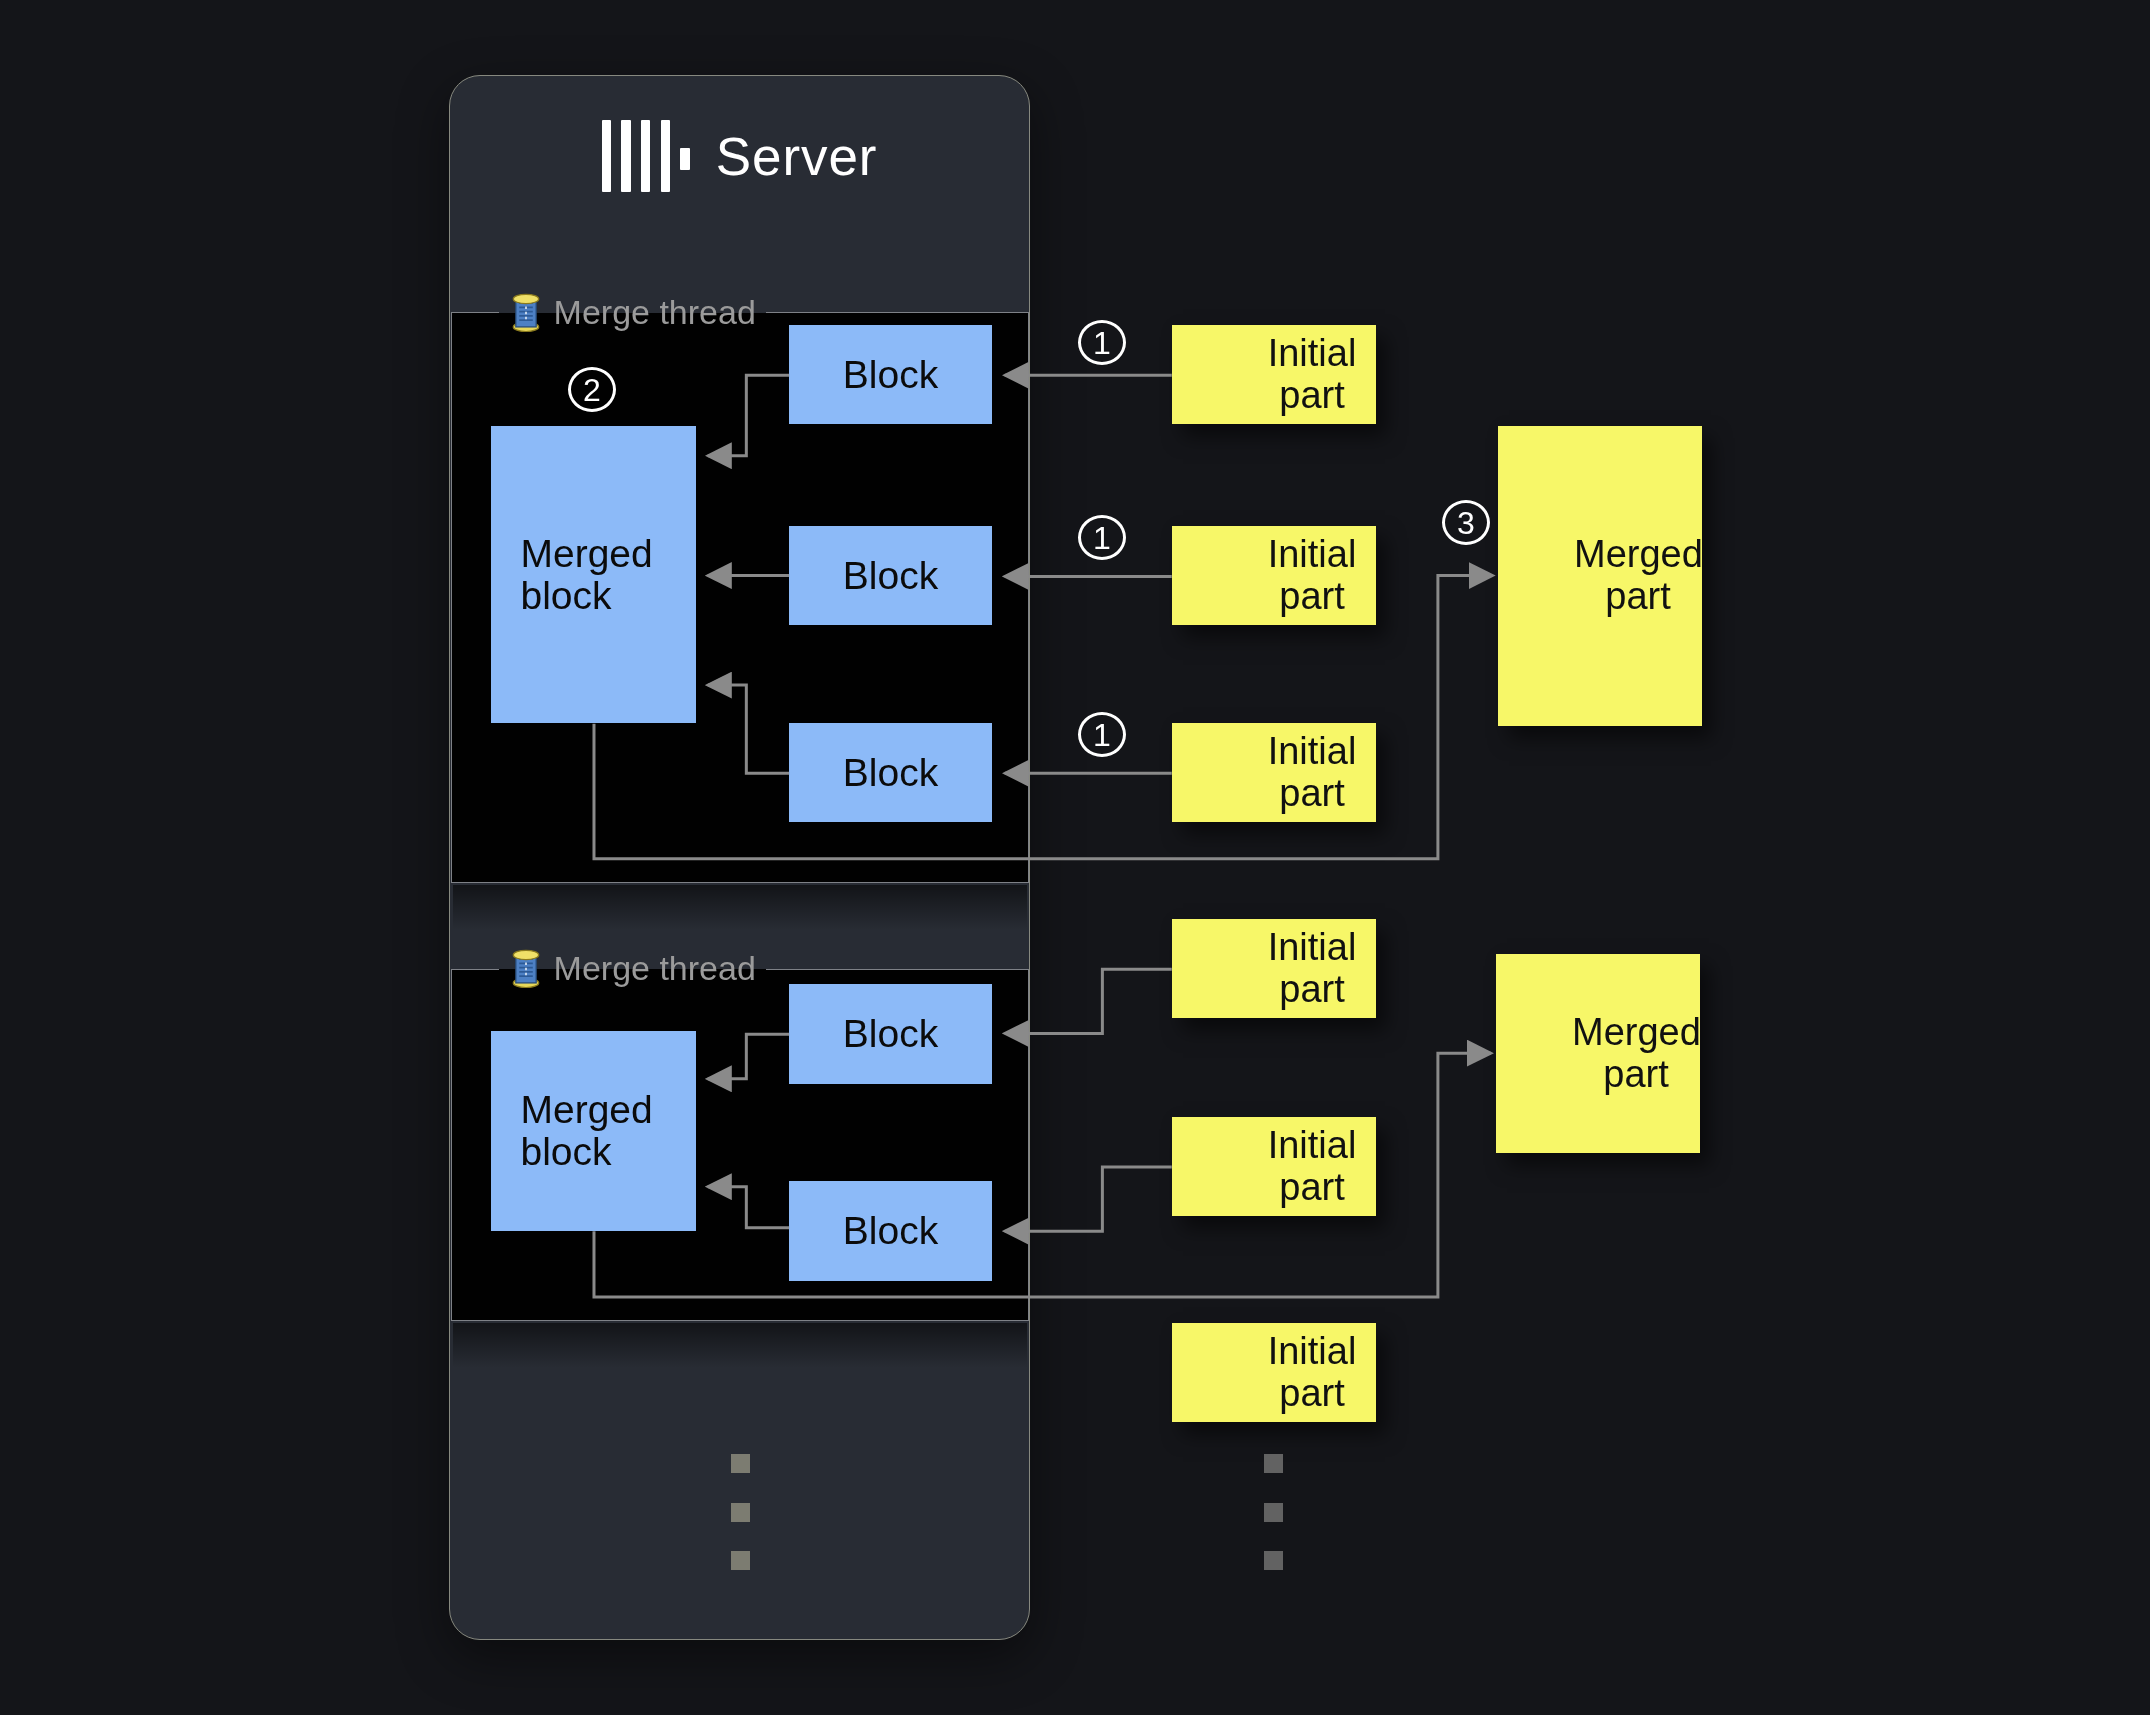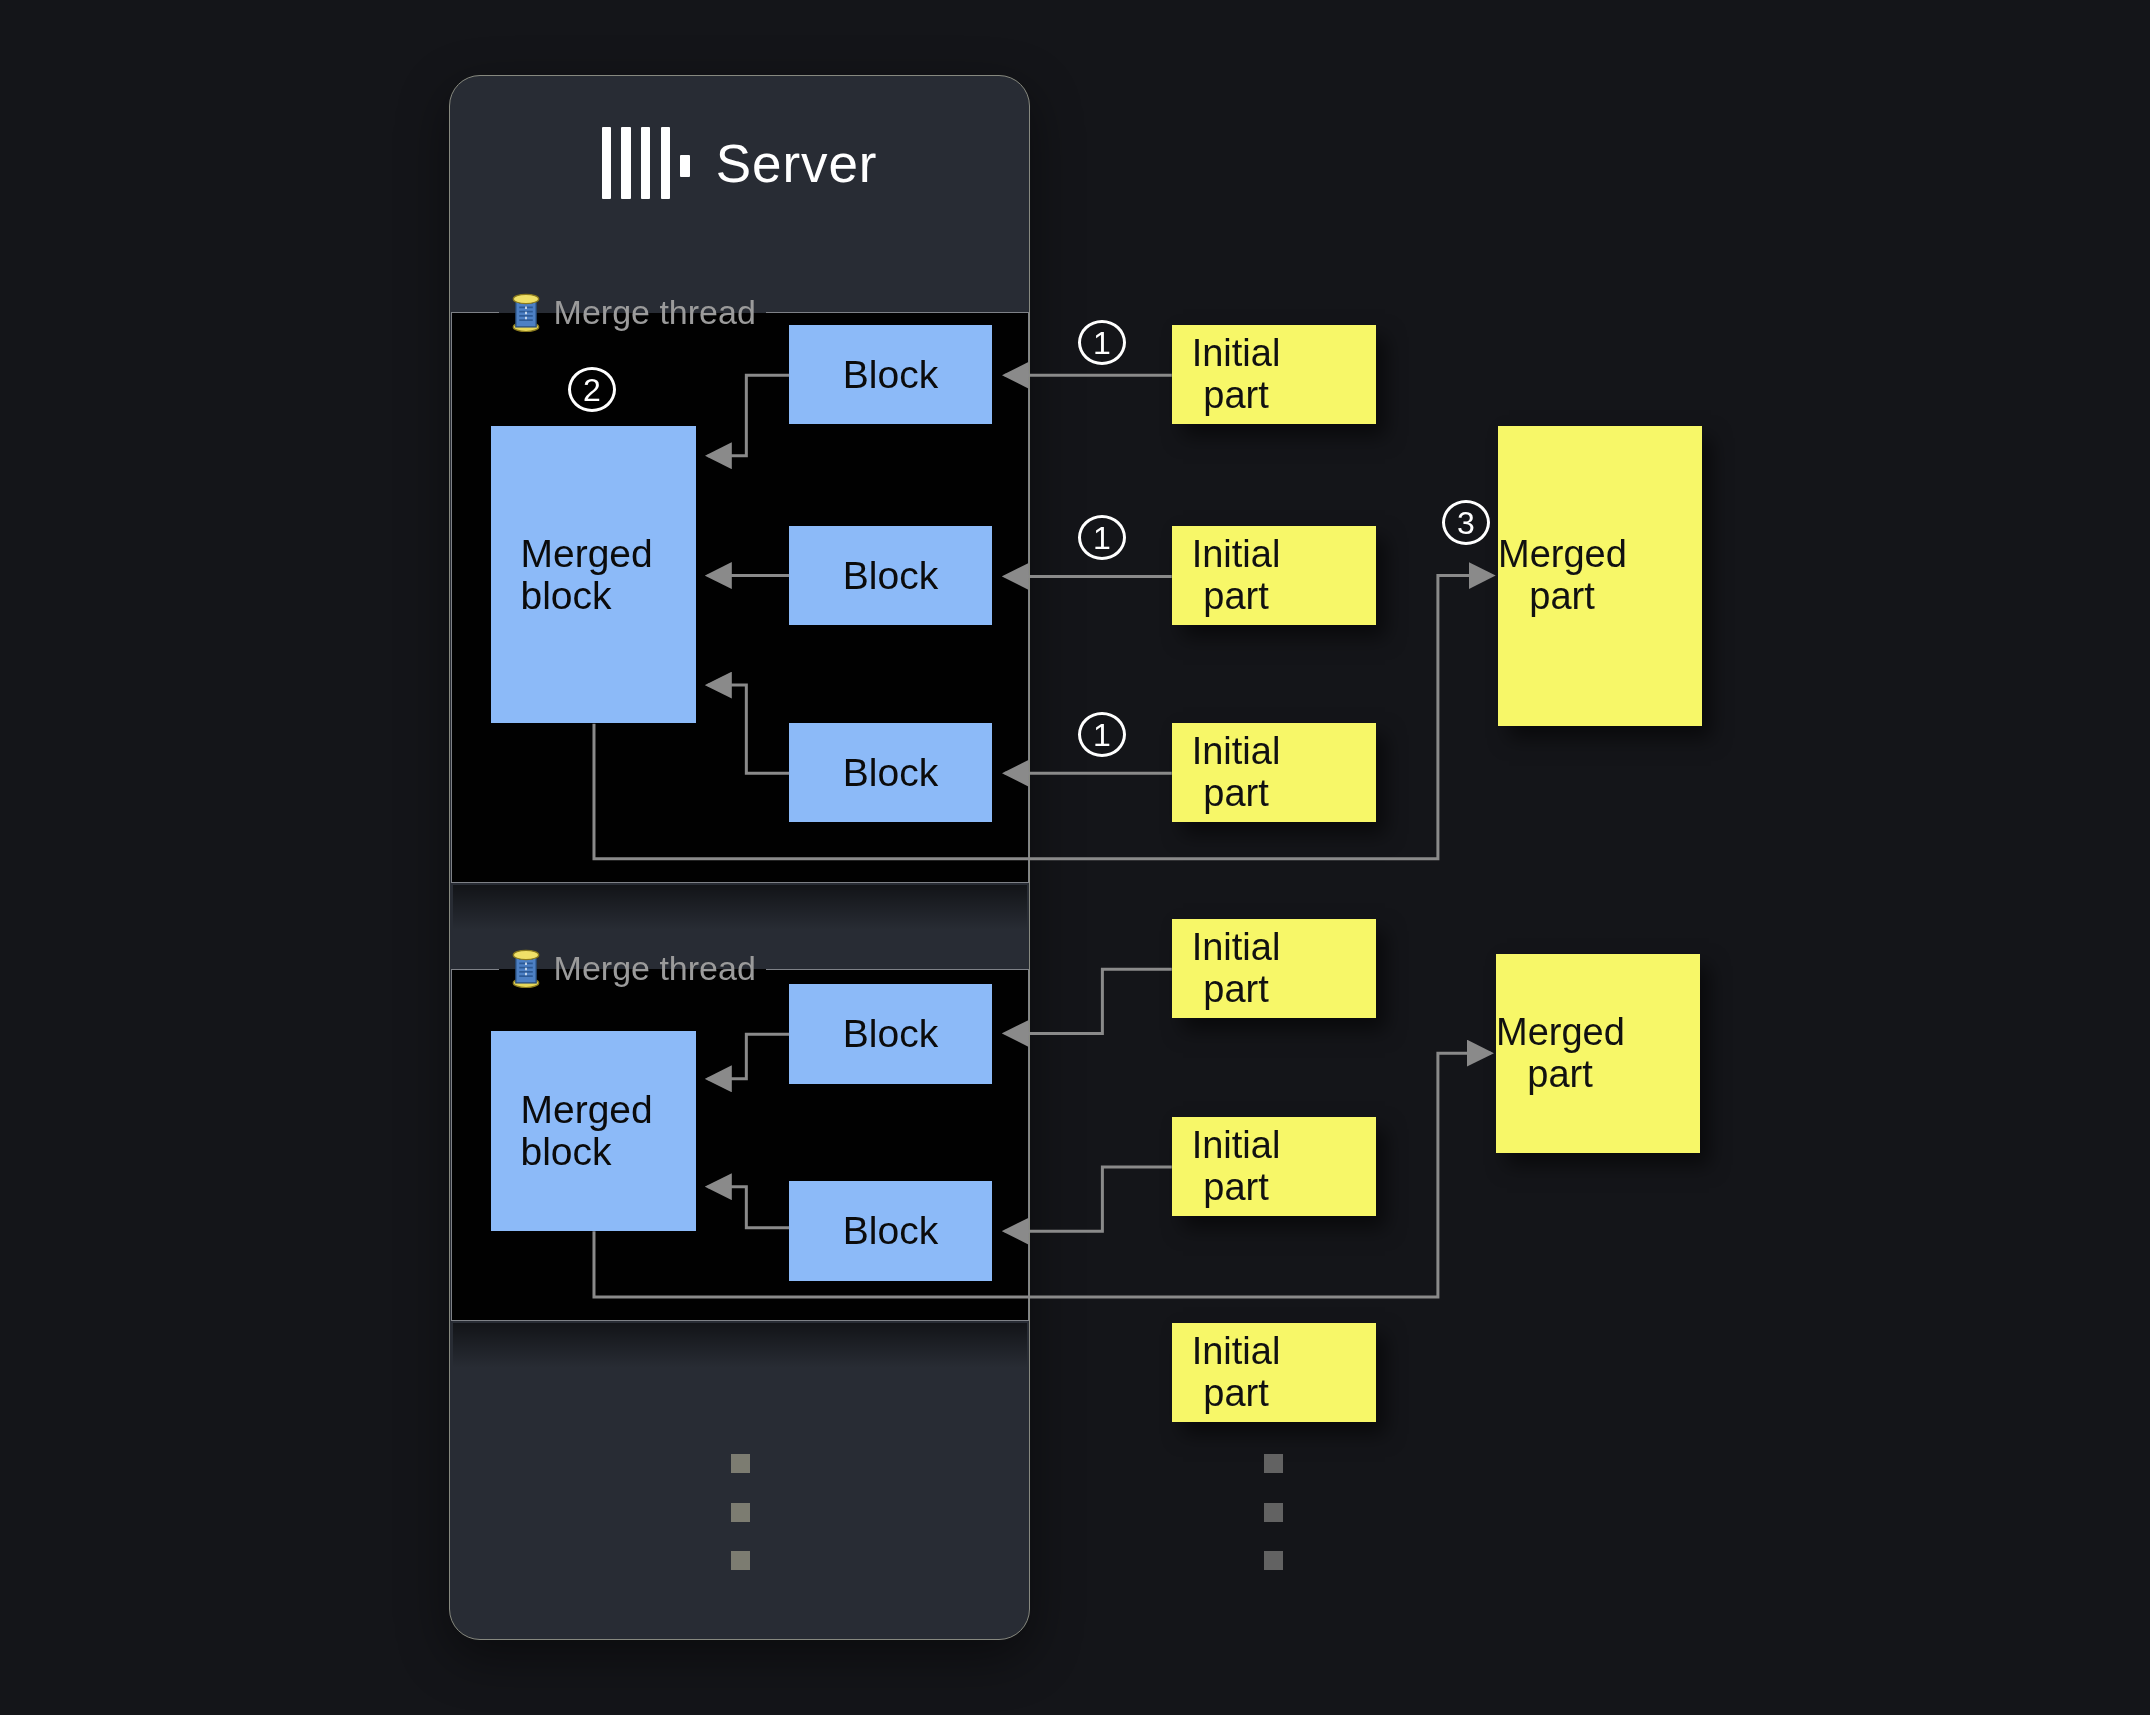--- a/index.html
+++ b/index.html
@@ -11,21 +11,21 @@
     --badge:#ffffff; --dot-left:#7c7c71; --dot-right:#626262;
   }
   html,body{margin:0;padding:0;background:var(--page-bg);}
   .canvas{position:relative;width:2150px;height:1716px;background:var(--page-bg);
     font-family:"Liberation Sans","DejaVu Sans",sans-serif;overflow:hidden;}
 
   .panel{position:absolute;left:449px;top:75px;width:581px;height:1565px;
     background:var(--panel-bg);border:1.7px solid var(--panel-border);border-radius:31px;
     box-sizing:border-box;box-shadow:0 17px 51px rgba(0,0,0,.45);}
 
-  .server-header{position:absolute;left:449px;top:122px;width:581px;height:82px;
+  .server-header{position:absolute;left:449px;top:115px;width:581px;height:82px;
     display:flex;align-items:center;justify-content:center;gap:26px;}
   .ch-logo{display:flex;align-items:center;gap:10.3px;}
   .ch-logo .bar{width:9.4px;height:72px;background:#fff;border-radius:0.9px;}
   .ch-logo .bar.short{height:22px;margin-top:6.8px;}
   .server-title{color:var(--title-text);font-size:53px;font-weight:500;letter-spacing:0.9px;}
 
   .mbox{position:absolute;left:451px;width:578px;background:var(--box-bg);
     border:1.7px solid var(--box-border);box-sizing:border-box;}
   .shade{position:absolute;left:453px;width:574px;height:45px;
     background:linear-gradient(to bottom,rgba(0,0,0,.55),rgba(0,0,0,0));}
@@ -33,21 +33,21 @@
   .mlabel{position:absolute;height:39px;display:flex;align-items:center;gap:10.3px;
     padding:0 10.3px;font-size:34px;color:var(--label-text);
     background:linear-gradient(to bottom,var(--panel-bg) 0 19.7px,var(--box-bg) 19.7px 100%);}
 
   .bluebox{position:absolute;background:var(--block-fill);color:var(--block-text);
     display:flex;align-items:center;justify-content:center;text-align:left;
     font-size:39px;line-height:1.07;}
   .two-line{display:inline-block;max-width:146px;}
 
   .note{position:absolute;background:var(--note-fill);color:var(--note-text);
-    display:flex;align-items:center;justify-content:flex-start;text-align:center;
+    display:flex;align-items:center;justify-content:flex-end;text-align:center;
     font-size:38px;line-height:1.1;box-shadow:10.3px 12px 19px rgba(0,0,0,.55);}
   .note .two-line{max-width:128px;}
 
   .badge{position:absolute;width:48px;height:45px;border:3.4px solid var(--badge);
     border-radius:50%;box-sizing:border-box;display:flex;align-items:center;
     justify-content:center;color:var(--badge);font-size:32px;line-height:1;}
 
   .wires{position:absolute;left:0;top:0;pointer-events:none;}
   .wires polyline{fill:none;stroke:var(--line);stroke-width:3.5px;}
 

